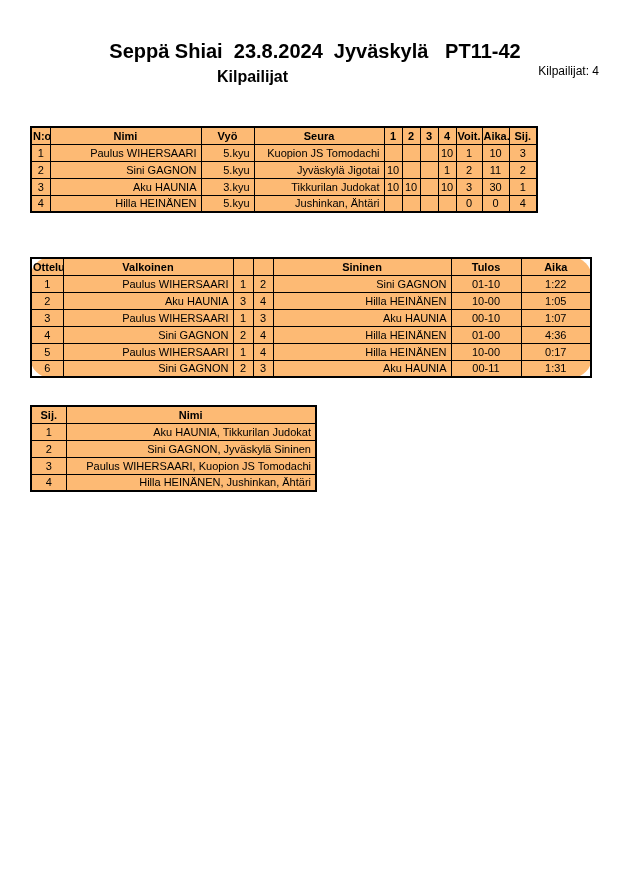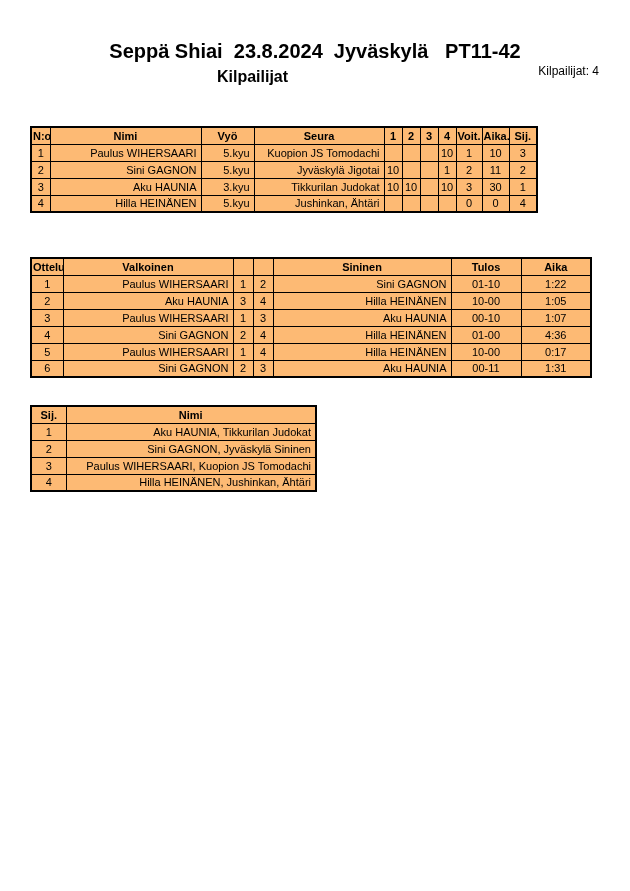--- a/index.html
+++ b/index.html
@@ -18,21 +18,21 @@
 
   table { border-collapse: collapse; table-layout: fixed; position: absolute;
           background: #fdba74; border: 2px solid #000; margin-top: 36px; }
   th, td { border: 1px solid #000; font-size: 11px; height: 17px;
            overflow: hidden; white-space: nowrap; padding: 0 4px; }
   th { font-weight: bold; text-align: center; padding: 0 1px; }
   td.c { text-align: center; padding: 0 1px; }
   td.l { text-align: right; }
 
   #t1 { top: 90px;  left: 30px; width: 506px; }
-  #t2 { top: 221px; left: 30px; width: 560px; }
+  #t2 { top: 221px; left: 30px; width: 560px; border-radius: 21px; }
   #t3 { top: 369px; left: 30px; width: 285px; }
 </style>
 </head>
 <body>
 
 <div class="page">
 
   <div class="title">Seppä Shiai  23.8.2024  Jyväskylä   PT11-42</div>
   <div class="count">Kilpailijat: 4</div>
 

